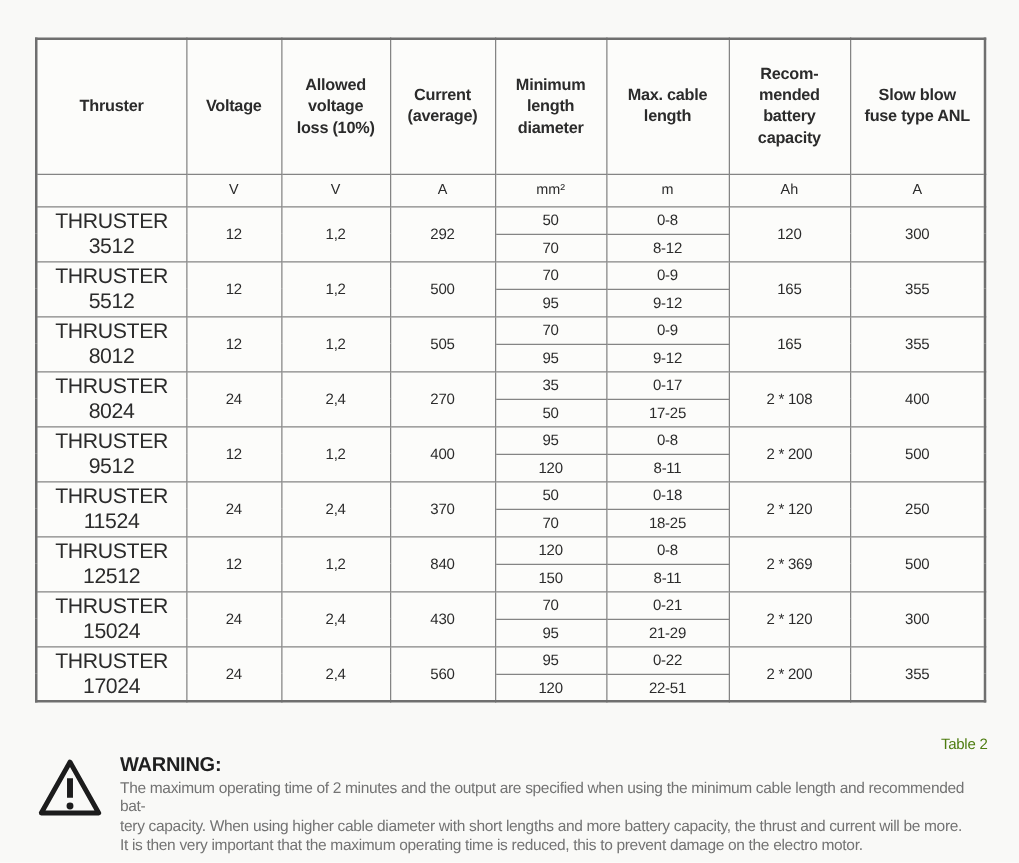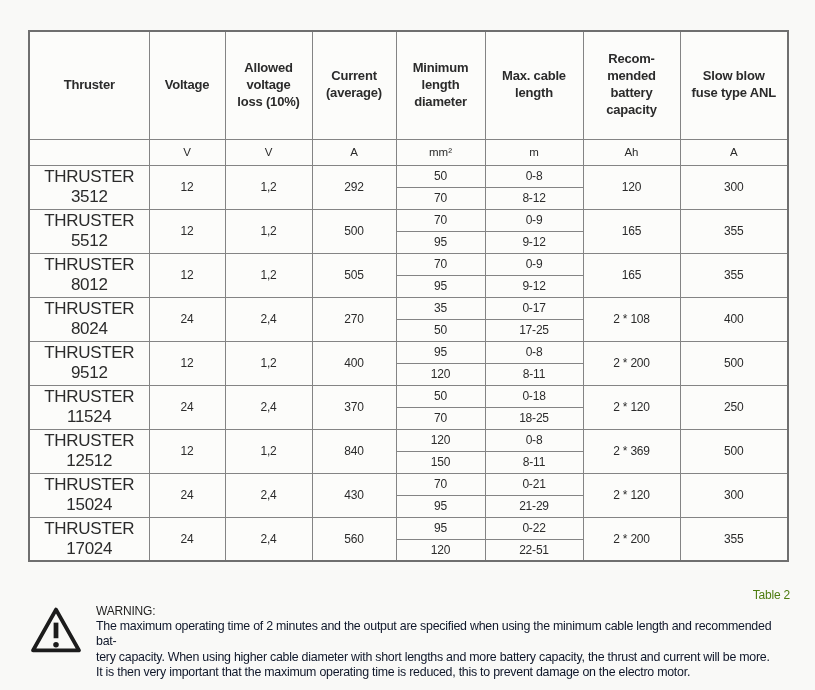--- a/index.html
+++ b/index.html
@@ -39,23 +39,23 @@
     position:absolute;left:28px;top:588px;width:762px;
     text-align:right;font-size:12px;color:#4d7c0f;letter-spacing:-0.2px;
   }
 
   .warning{
     position:absolute;left:30px;top:604px;width:760px;
     display:flex;gap:10px;align-items:flex-start;
   }
   .warning-icon-box{flex:0 0 56px;padding-top:2px;}
   .warning-body{flex:1;}
-  .warning-title{font-size:12px;font-weight:normal;color:#1f1f1f;letter-spacing:-0.2px;}
+  .warning-title{font-size:16px;font-weight:bold;color:#1f1f1f;letter-spacing:-0.2px;}
   .warning-text{
-    font-size:12.4px;line-height:1.24;color:#0f172a;
+    font-size:12.4px;line-height:1.24;color:#737373;
     white-space:pre-line;letter-spacing:-0.25px;margin-top:1px;
   }
 </style>
 </head>
 <body>
 
 <div class="page">
 
   <table class="spec">
     <colgroup>

